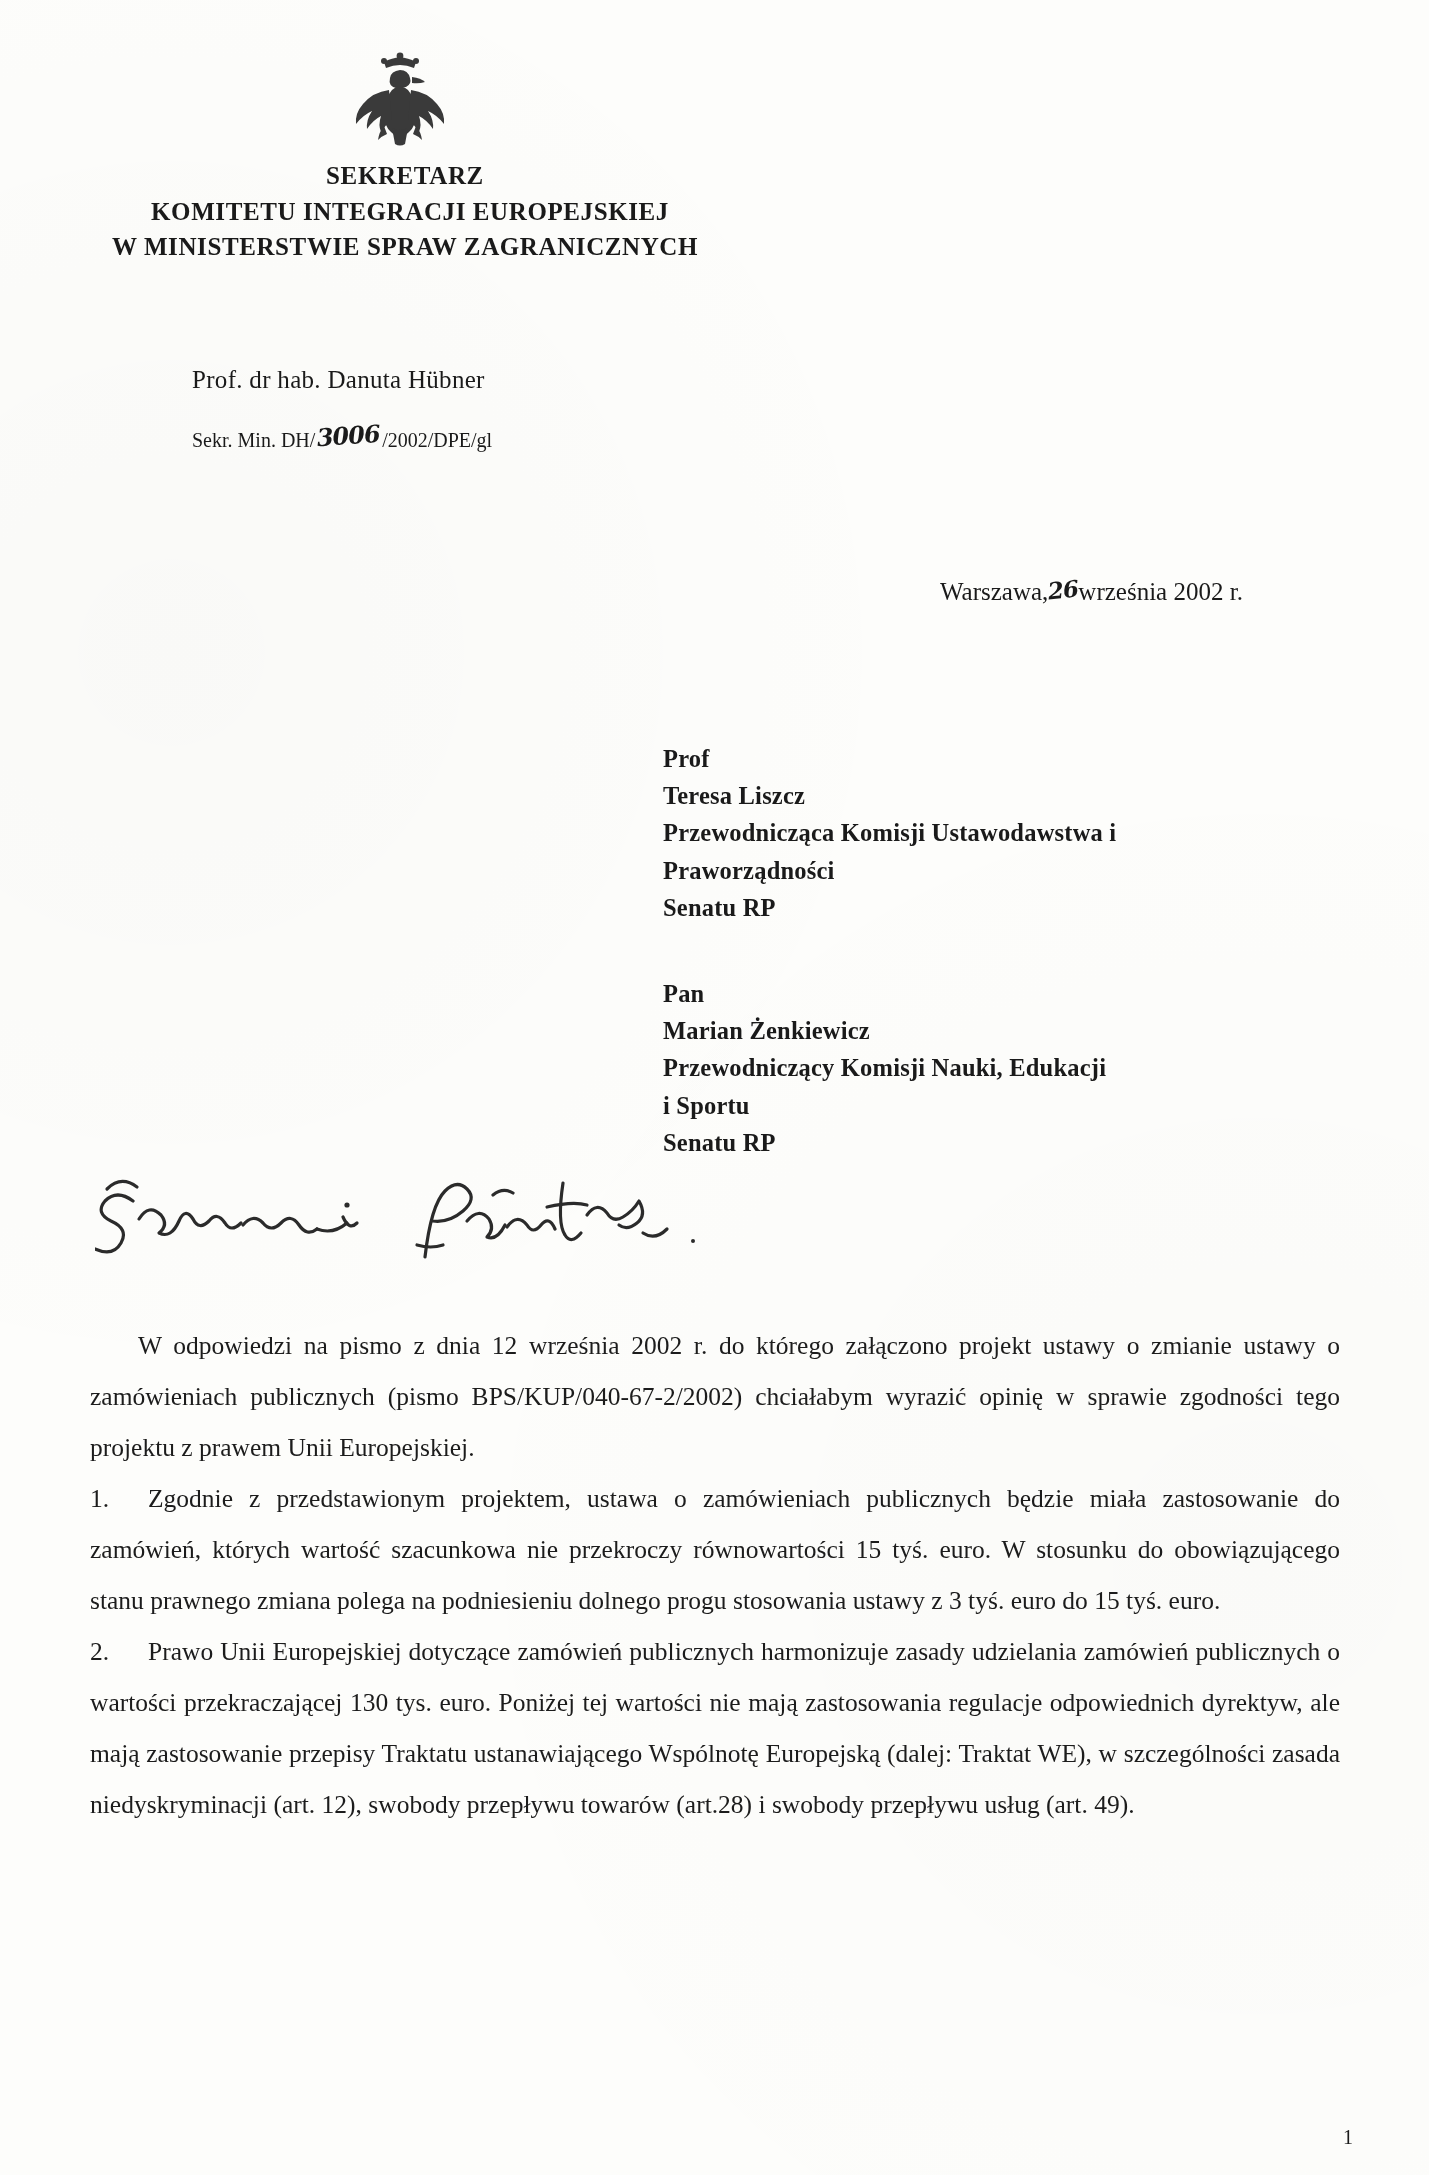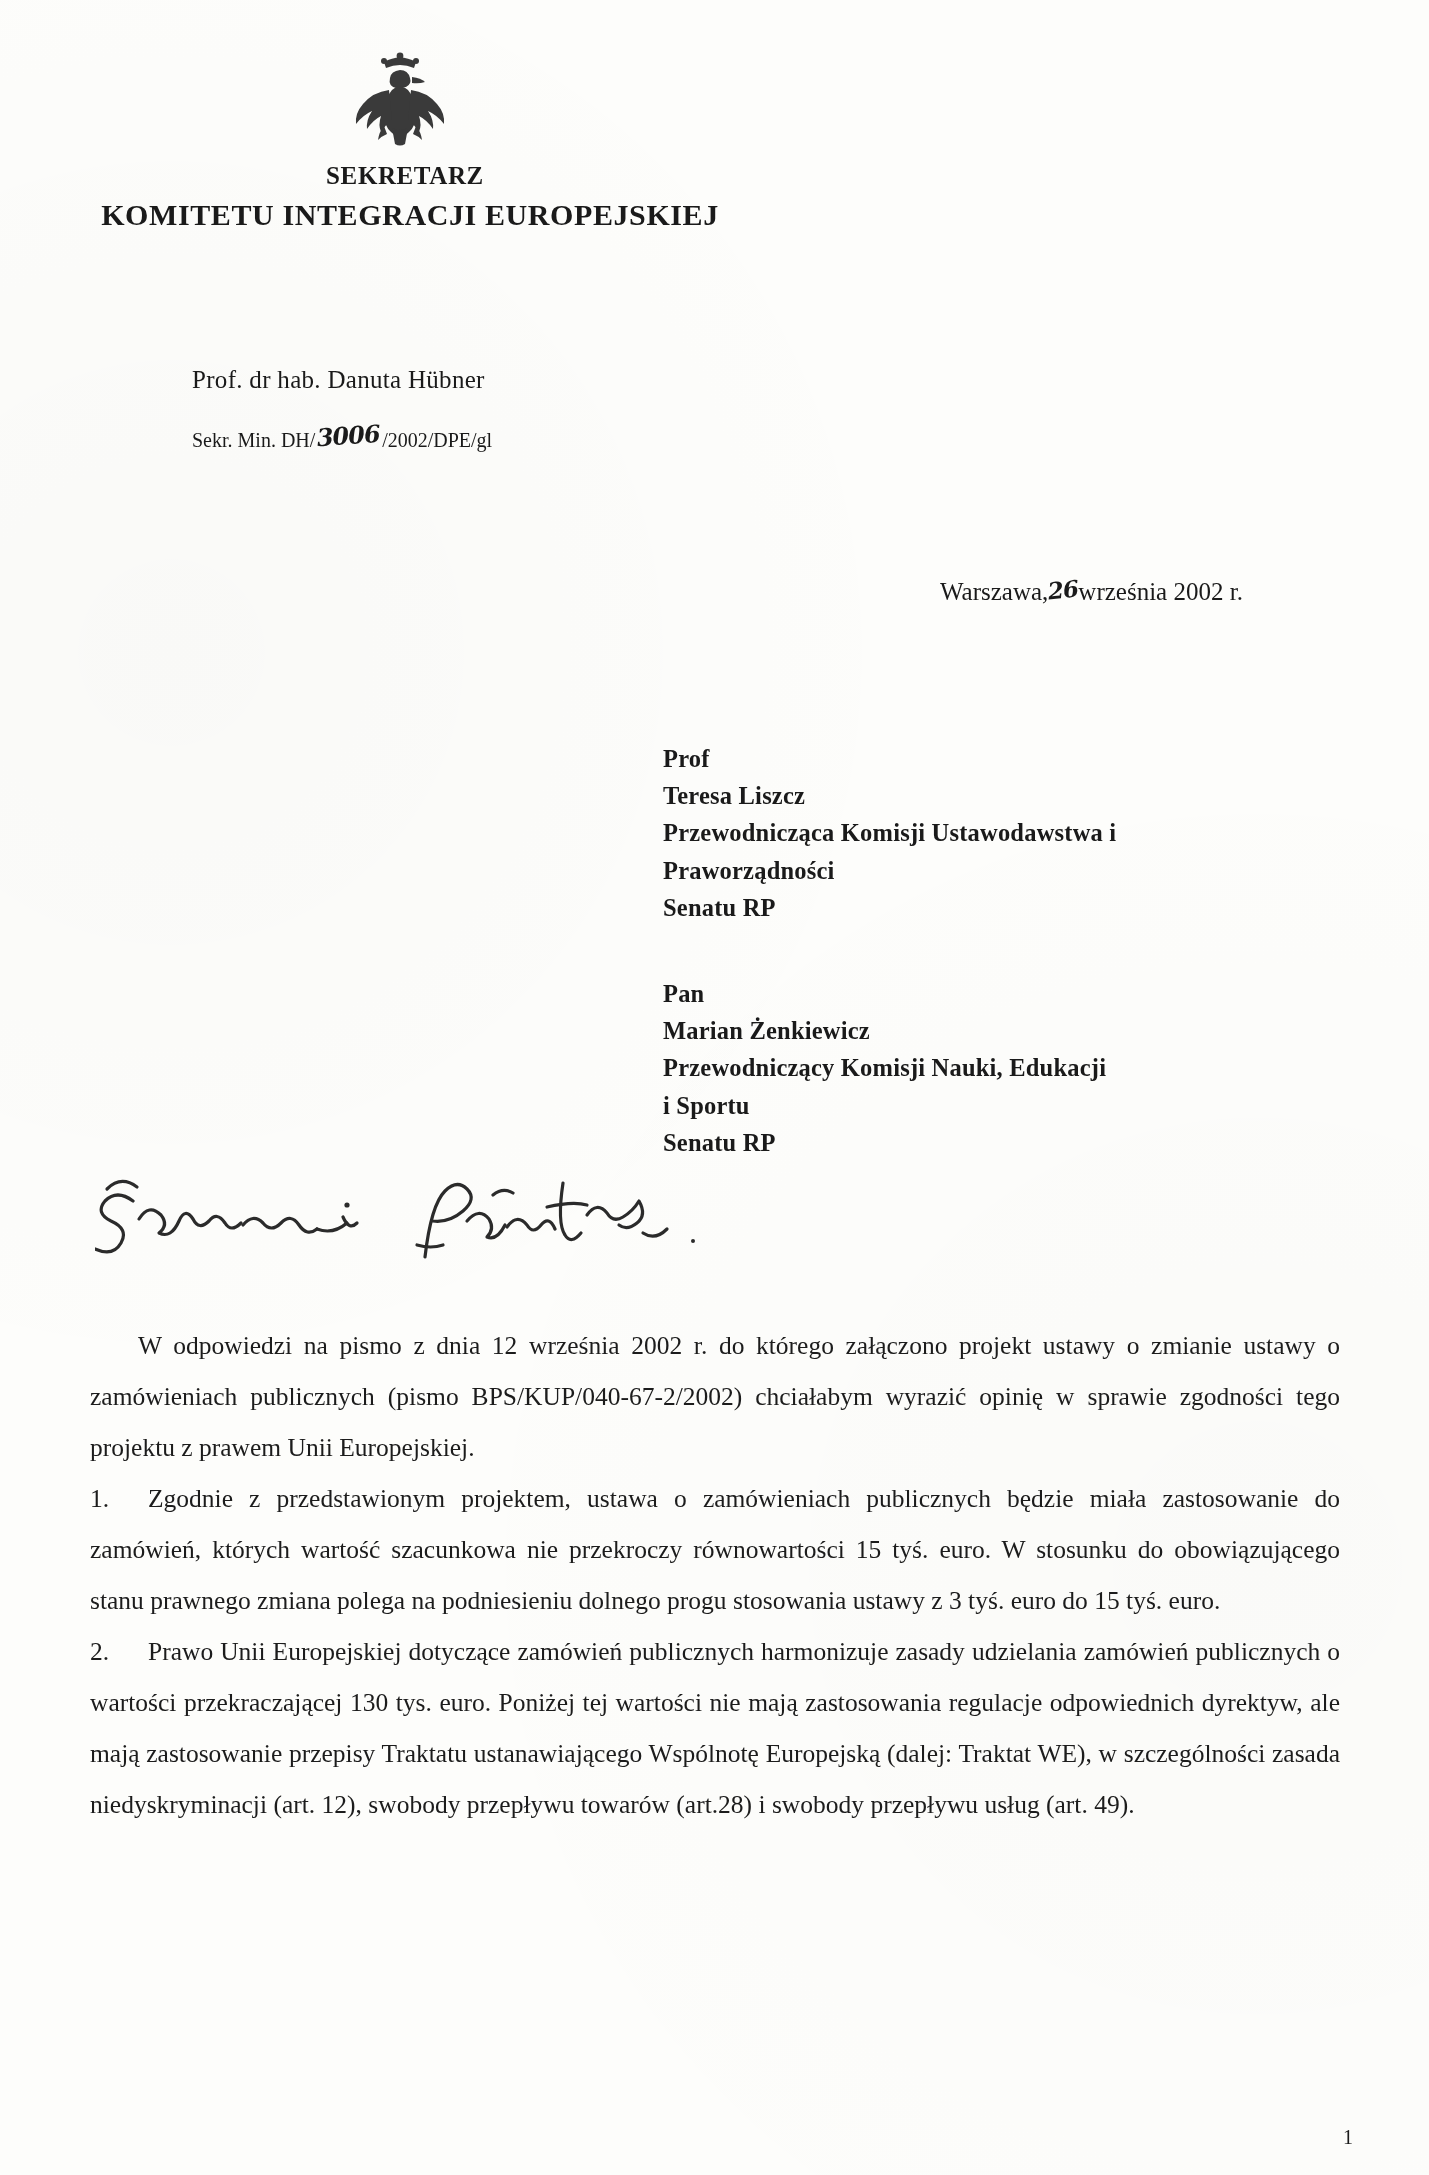--- a/index.html
+++ b/index.html
@@ -41,21 +41,21 @@
     top: 158px;
     width: 810px;
     text-align: center;
     line-height: 1.42;
   }
   .letterhead div {
     font-weight: bold;
     letter-spacing: 0.6px;
   }
   .lh1 { font-size: 25px; }
-  .lh2 { font-size: 30px; margin-left: 10px; }
+  .lh2 { font-size: 25px; margin-left: 10px; }
   .lh3 { font-size: 25px; }
   .lh4 { font-size: 25px; }
 
   .person-name {
     position: absolute;
     left: 192px;
     top: 366px;
     font-size: 25px;
     font-weight: normal;
     letter-spacing: 0.3px;
@@ -172,20 +172,21 @@
 
         <path d="M44 84 q-5 6 -6 14 q4 -4 9 -6 z"></path>
         <path d="M76 84 q5 6 6 14 q-4 -4 -9 -6 z"></path>
       </g>
     </svg>
   </div>
 
   <div class="letterhead">
     <div class="lh1">SEKRETARZ</div>
     <div class="lh2">KOMITETU INTEGRACJI EUROPEJSKIEJ</div>
+    <div class="lh4">W MINISTERSTWIE SPRAW ZAGRANICZNYCH</div>
   </div>
 
   <div class="person-name">Prof. dr hab. Danuta Hübner</div>
 
   <div class="ref-line">
     <span>Sekr. Min. DH/</span><span class="ref-hand">3006</span><span>/2002/DPE/gl</span>
   </div>
 
   <div class="place-date">
     <span>Warszawa,</span><span class="date-hand">26</span><span>września 2002 r.</span>

